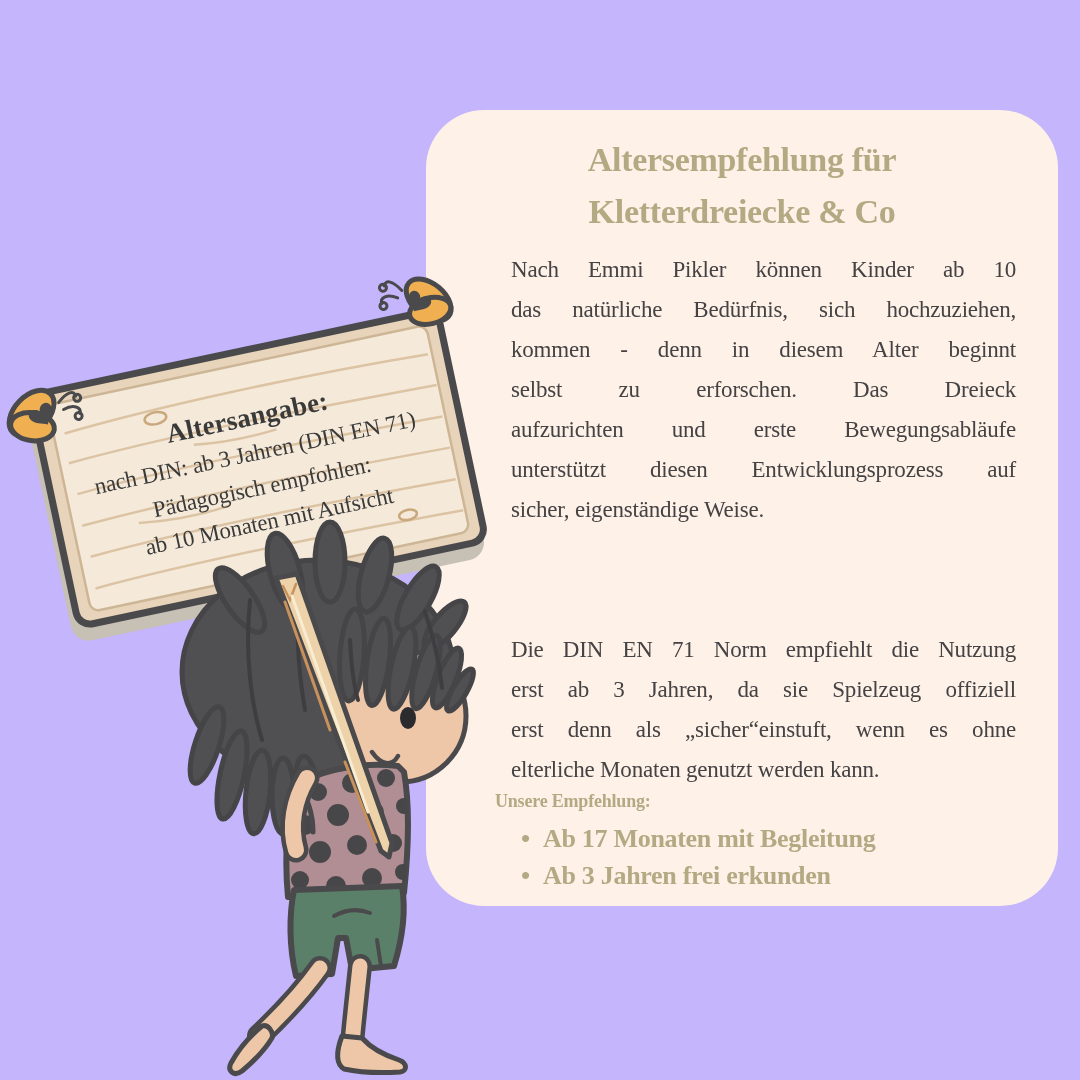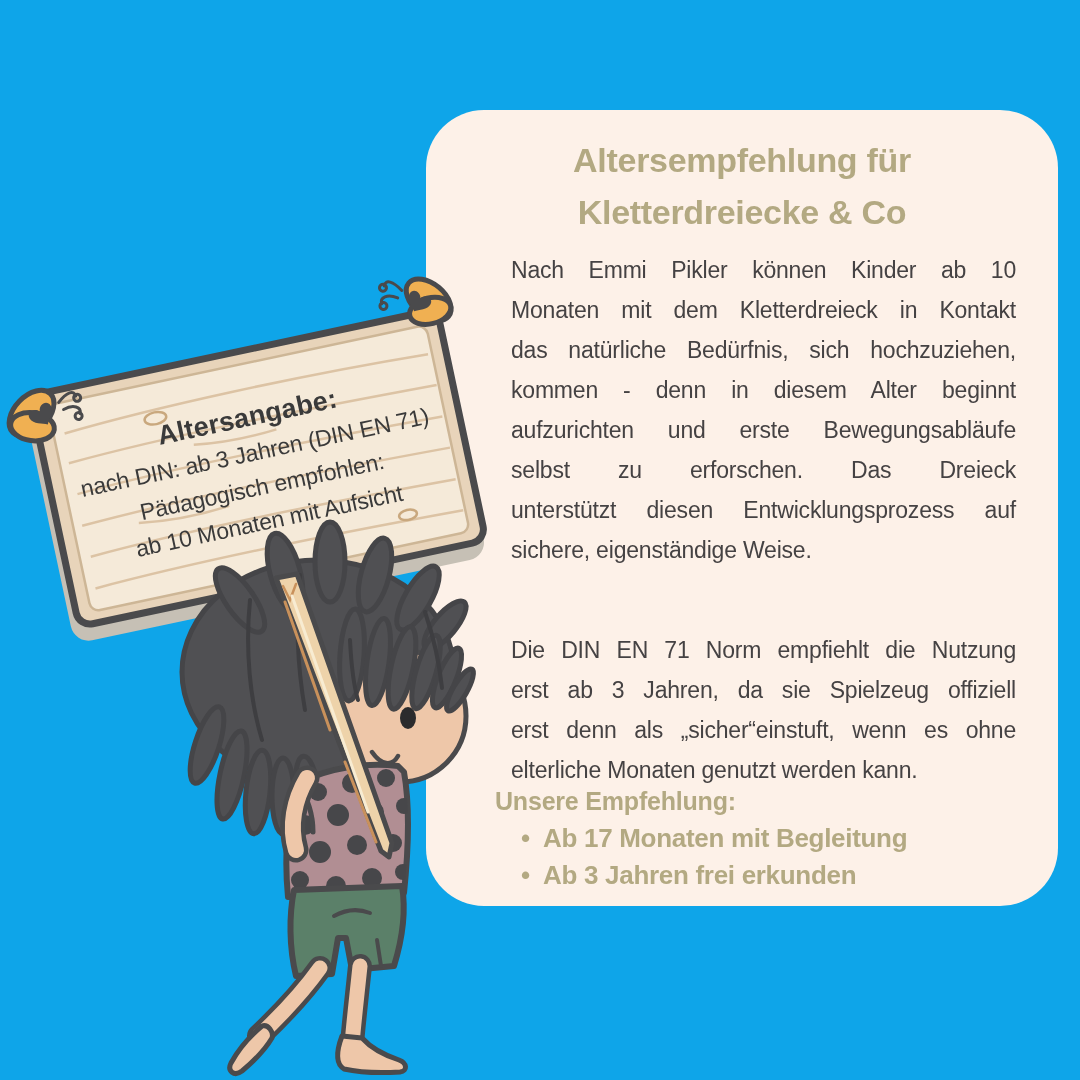--- a/index.html
+++ b/index.html
@@ -1,18 +1,18 @@
 <!DOCTYPE html>
 <html><head>
 <meta charset="utf-8">
 <style>
   html,body { margin:0; padding:0; background:#ffffff; }
   .stage {
     position:relative; width:1080px; height:1080px; overflow:hidden;
-    background:#0ea5e9; font-family:Liberation Sans, sans-serif;
+    background:#c4b5fd; font-family:Liberation Serif, serif;
   }
 
   
   .panel {
     position:absolute; left:426px; top:110px; width:632px; height:796px;
     background:#fdf1e8; border-radius:58px; z-index:1;
   }
   .panel-title {
     position:absolute; left:0; top:24px; width:632px;
     text-align:center; color:#b3a982; font-weight:700;
@@ -20,21 +20,21 @@
   }
   .para { position:absolute; left:85px; width:505px; color:#454243; }
   .para-1 { top:140px; }
   .para-2 { top:488px;margin-top:32px; }
   .pline {
     height:40px; line-height:40px; font-size:23px; letter-spacing:-0.2px;
     text-align:justify; text-align-last:justify; white-space:nowrap;
   }
   .pline.pl-last { text-align-last:left; }
   .rec { position:absolute; left:69px; top:672px; width:520px; color:#b3a982; }
-  .rec-heading { font-size:25px; font-weight:700; line-height:38px; letter-spacing:-0.2px; }
+  .rec-heading { font-size:18px; font-weight:700; line-height:38px; letter-spacing:-0.2px; }
   .rec-item { display:flex; align-items:baseline; height:37px; line-height:37px; }
   .rec-bullet { width:22px; margin-left:26px; font-size:26px; font-weight:700; }
   .rec-text { font-size:26px; font-weight:700; letter-spacing:-0.3px; }
 
   
   .art { position:absolute; left:0; top:0; z-index:2; pointer-events:none; }
 
   
   .sign-text {
     position:absolute; left:48px; top:398px; width:420px; z-index:3;
@@ -50,27 +50,26 @@
 <div class="stage">
 
   <div class="panel">
     <div class="panel-title">
       <div>Altersempfehlung für</div>
       <div>Kletterdreiecke &amp; Co</div>
     </div>
 
     <div class="para para-1">
       <div class="pline">Nach Emmi Pikler können Kinder ab 10</div>
-      <div class="pline">Monaten mit dem Kletterdreieck in Kontakt</div>
       <div class="pline">das natürliche Bedürfnis, sich hochzuziehen,</div>
       <div class="pline">kommen - denn in diesem Alter beginnt</div>
+      <div class="pline">selbst zu erforschen. Das Dreieck</div>
       <div class="pline">aufzurichten und erste Bewegungsabläufe</div>
-      <div class="pline">selbst zu erforschen. Das Dreieck</div>
       <div class="pline">unterstützt diesen Entwicklungsprozess auf</div>
-      <div class="pline pl-last">sichere, eigenständige Weise.</div>
+      <div class="pline pl-last">sicher, eigenständige Weise.</div>
     </div>
 
     <div class="para para-2">
       <div class="pline">Die DIN EN 71 Norm empfiehlt die Nutzung</div>
       <div class="pline">erst ab 3 Jahren, da sie Spielzeug offiziell</div>
       <div class="pline">erst denn als „sicher“einstuft, wenn es ohne</div>
       <div class="pline pl-last">elterliche Monaten genutzt werden kann.</div>
     </div>
 
     <div class="rec">

